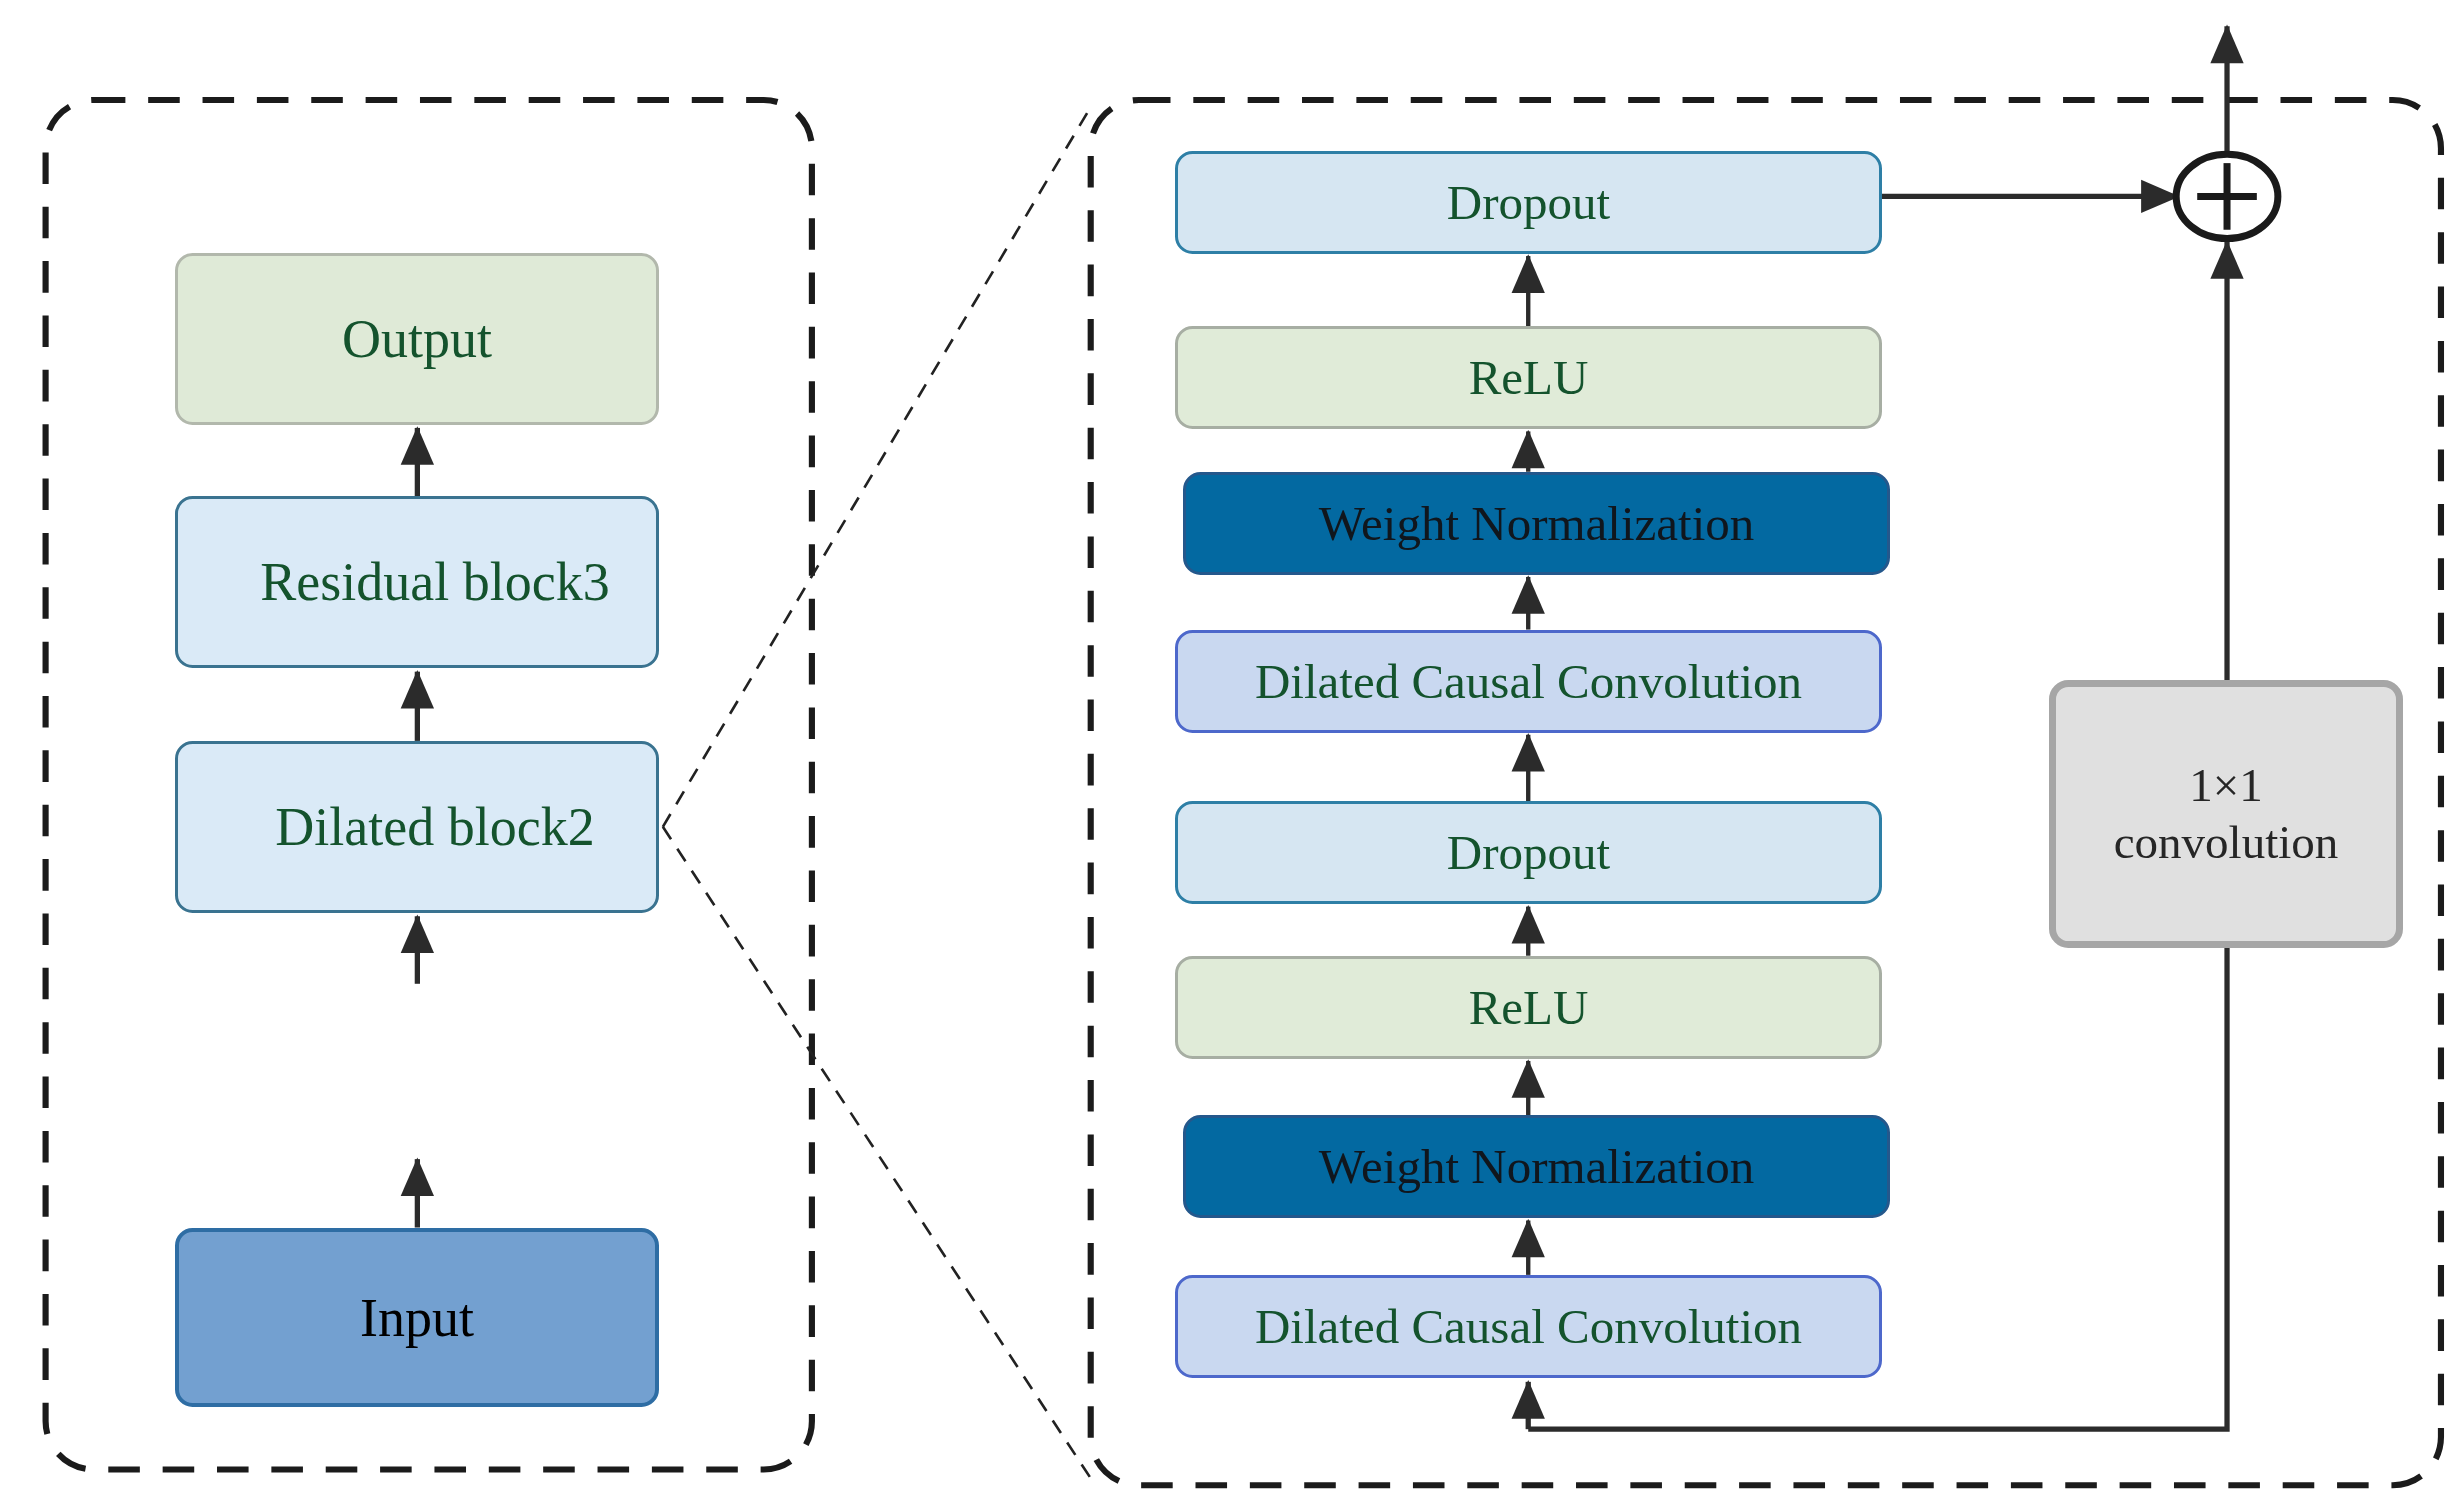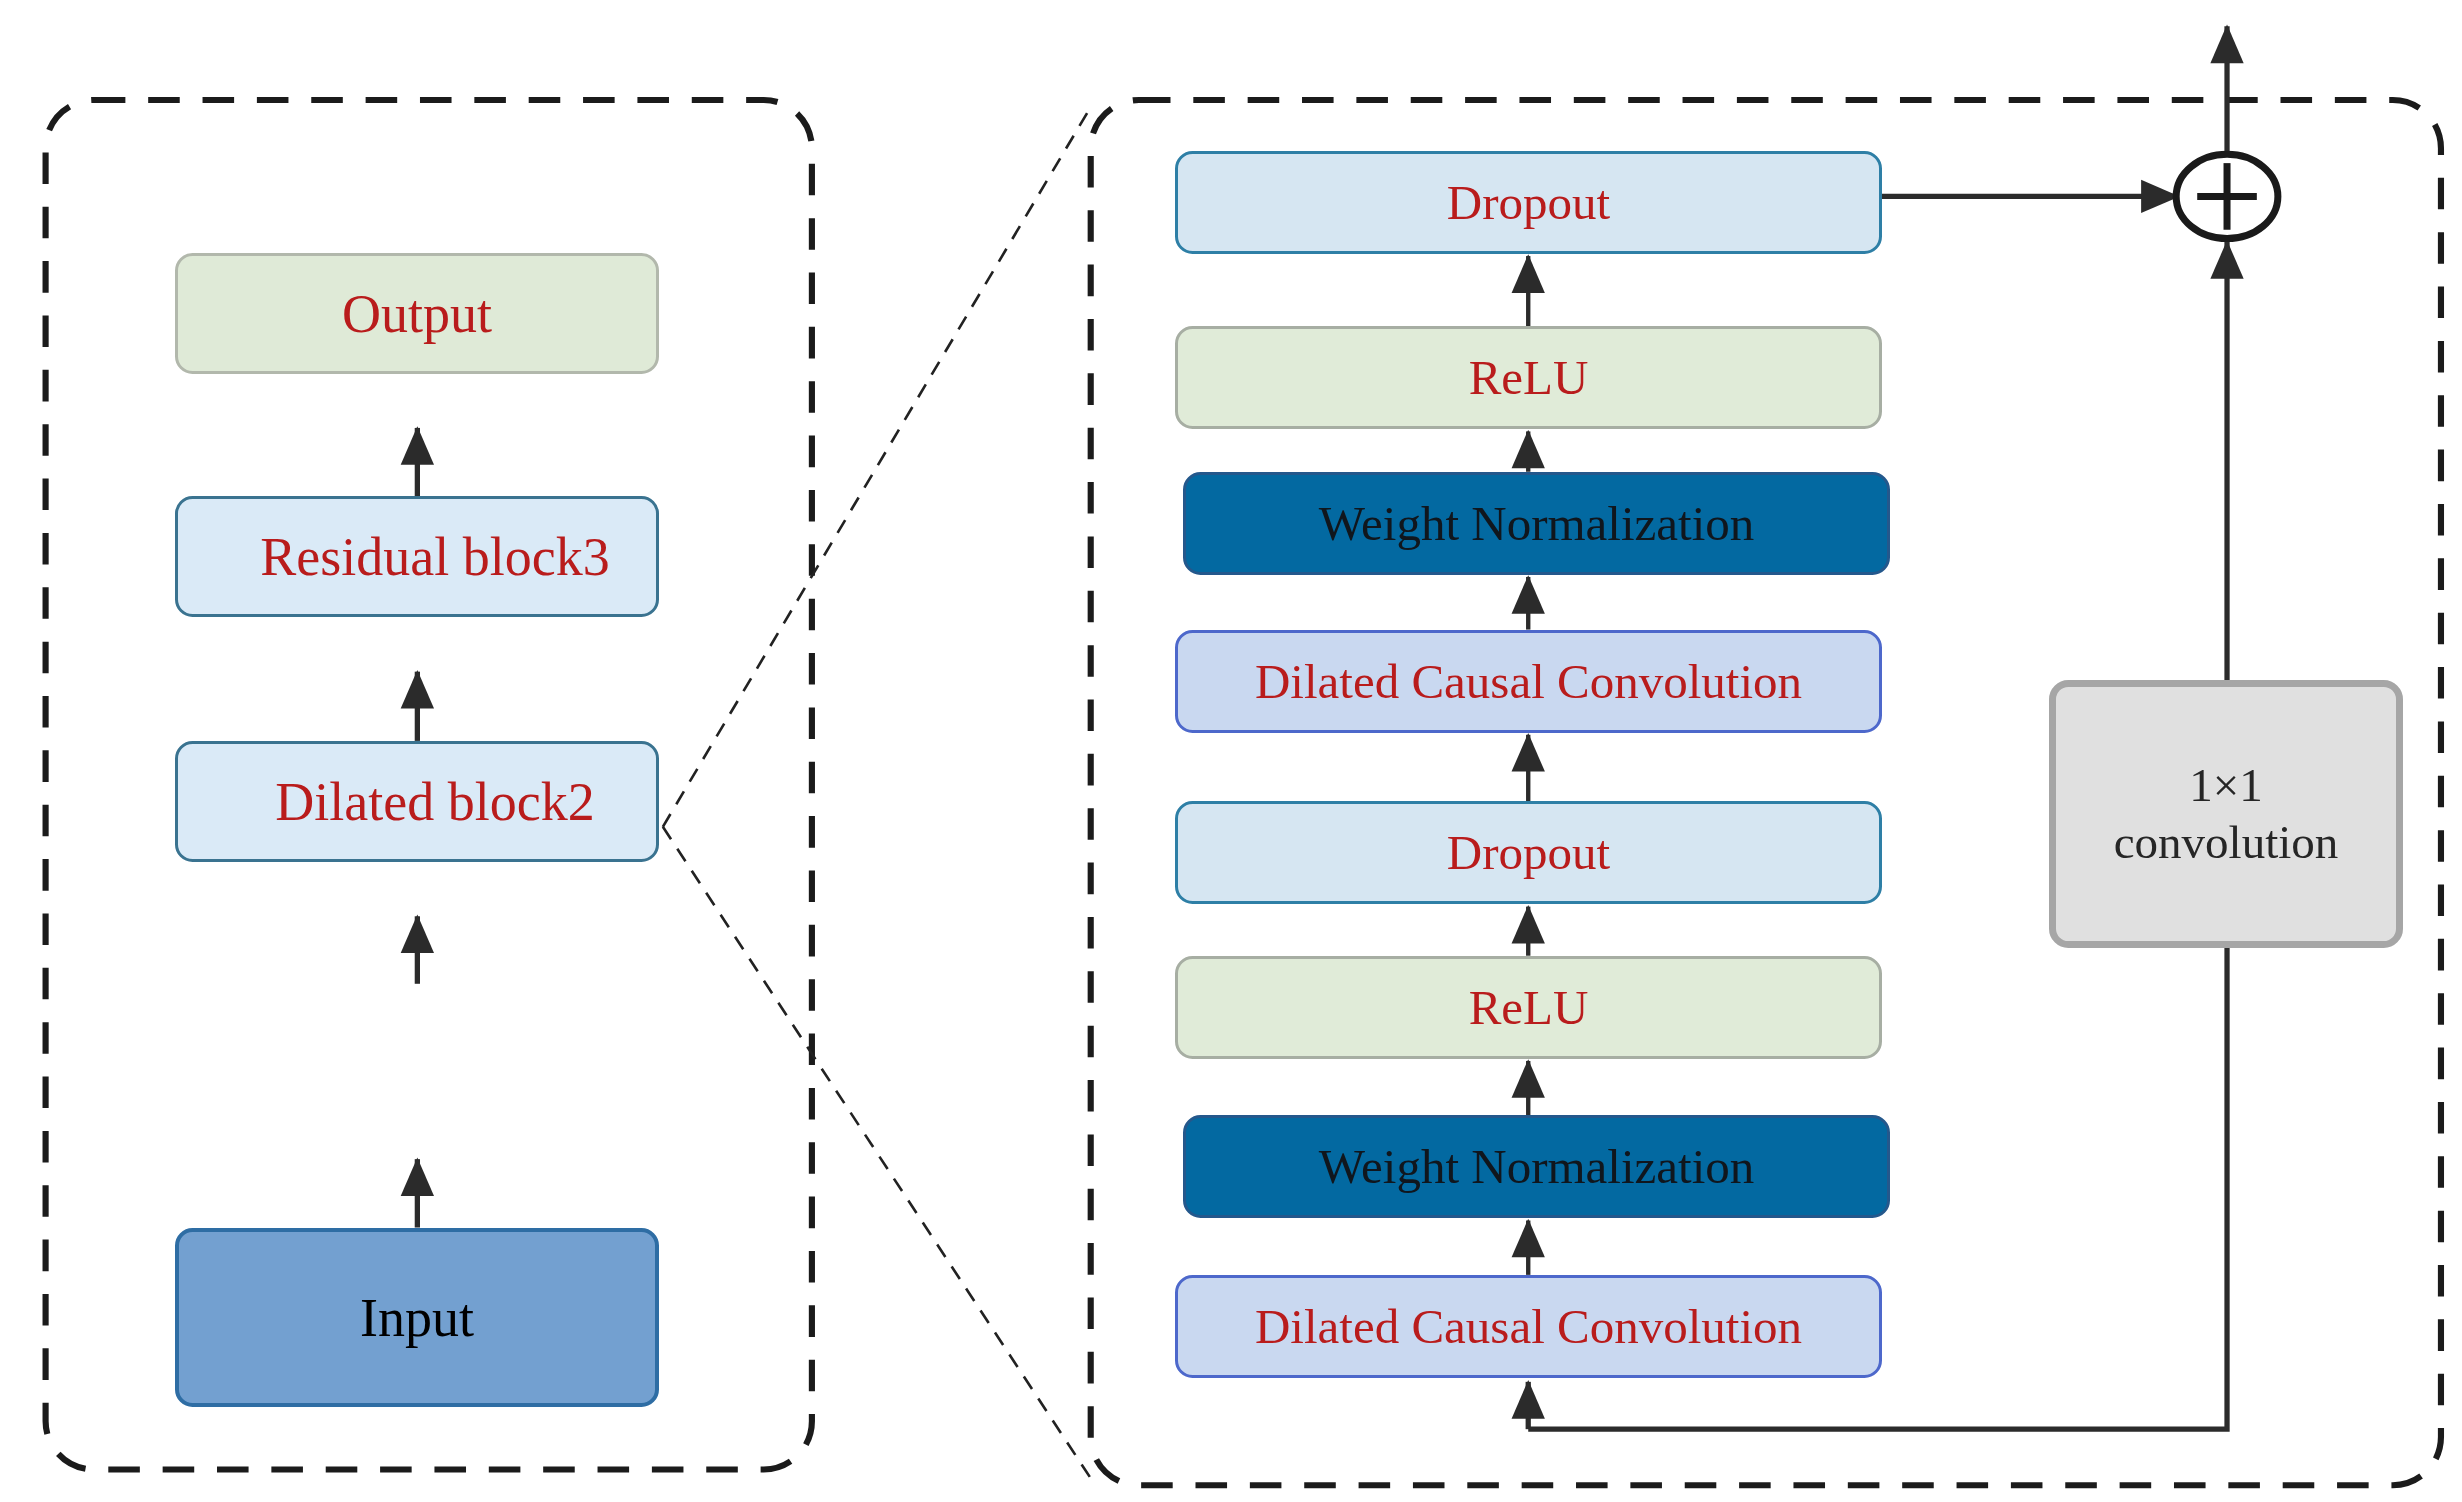--- a/index.html
+++ b/index.html
@@ -10,27 +10,27 @@
     font-family: "Liberation Serif", serif;
   }
   #stage { position: relative; width: 2462px; height: 1502px; }
   #wires { position: absolute; left: 0; top: 0; z-index: 1; }
 
   .node {
     position: absolute;
     box-sizing: border-box;
     display: flex; align-items: center; justify-content: center;
     text-align: center;
-    color: #b91c1c;
+    color: #14532d;
     z-index: 2;
     border-radius: 17.5px;
   }
 
   
-  .lnode { left: 175px; width: 484px; height: 121px; font-size: 54px; }
+  .lnode { left: 175px; width: 484px; height: 172px; font-size: 54px; }
   .fill-output   { background: #dfead7; border: 3.5px solid #b2b8ac; }
   .fill-residual { background: #daeaf7; border: 3.5px solid #3a7390; padding-left: 36px; }
   .fill-input    { background: #73a0d0; border: 4.4px solid #2e6da4; color: #000000; }
 
   
   .rnode { left: 1175px; width: 707px; height: 103px; font-size: 49px; }
   .fill-dropout { background: #d6e6f2; border: 3.5px solid #2e7fa6; }
   .fill-relu    { background: #e0ebd8; border: 3.5px solid #a7aea3; }
   .fill-wnorm   { background: #0369a1; border: 3.5px solid #24588c; color: #10161d; margin-left: 8px; }
   .fill-dcc     { background: #c9d8f0; border: 3.5px solid #4d68cb; }

